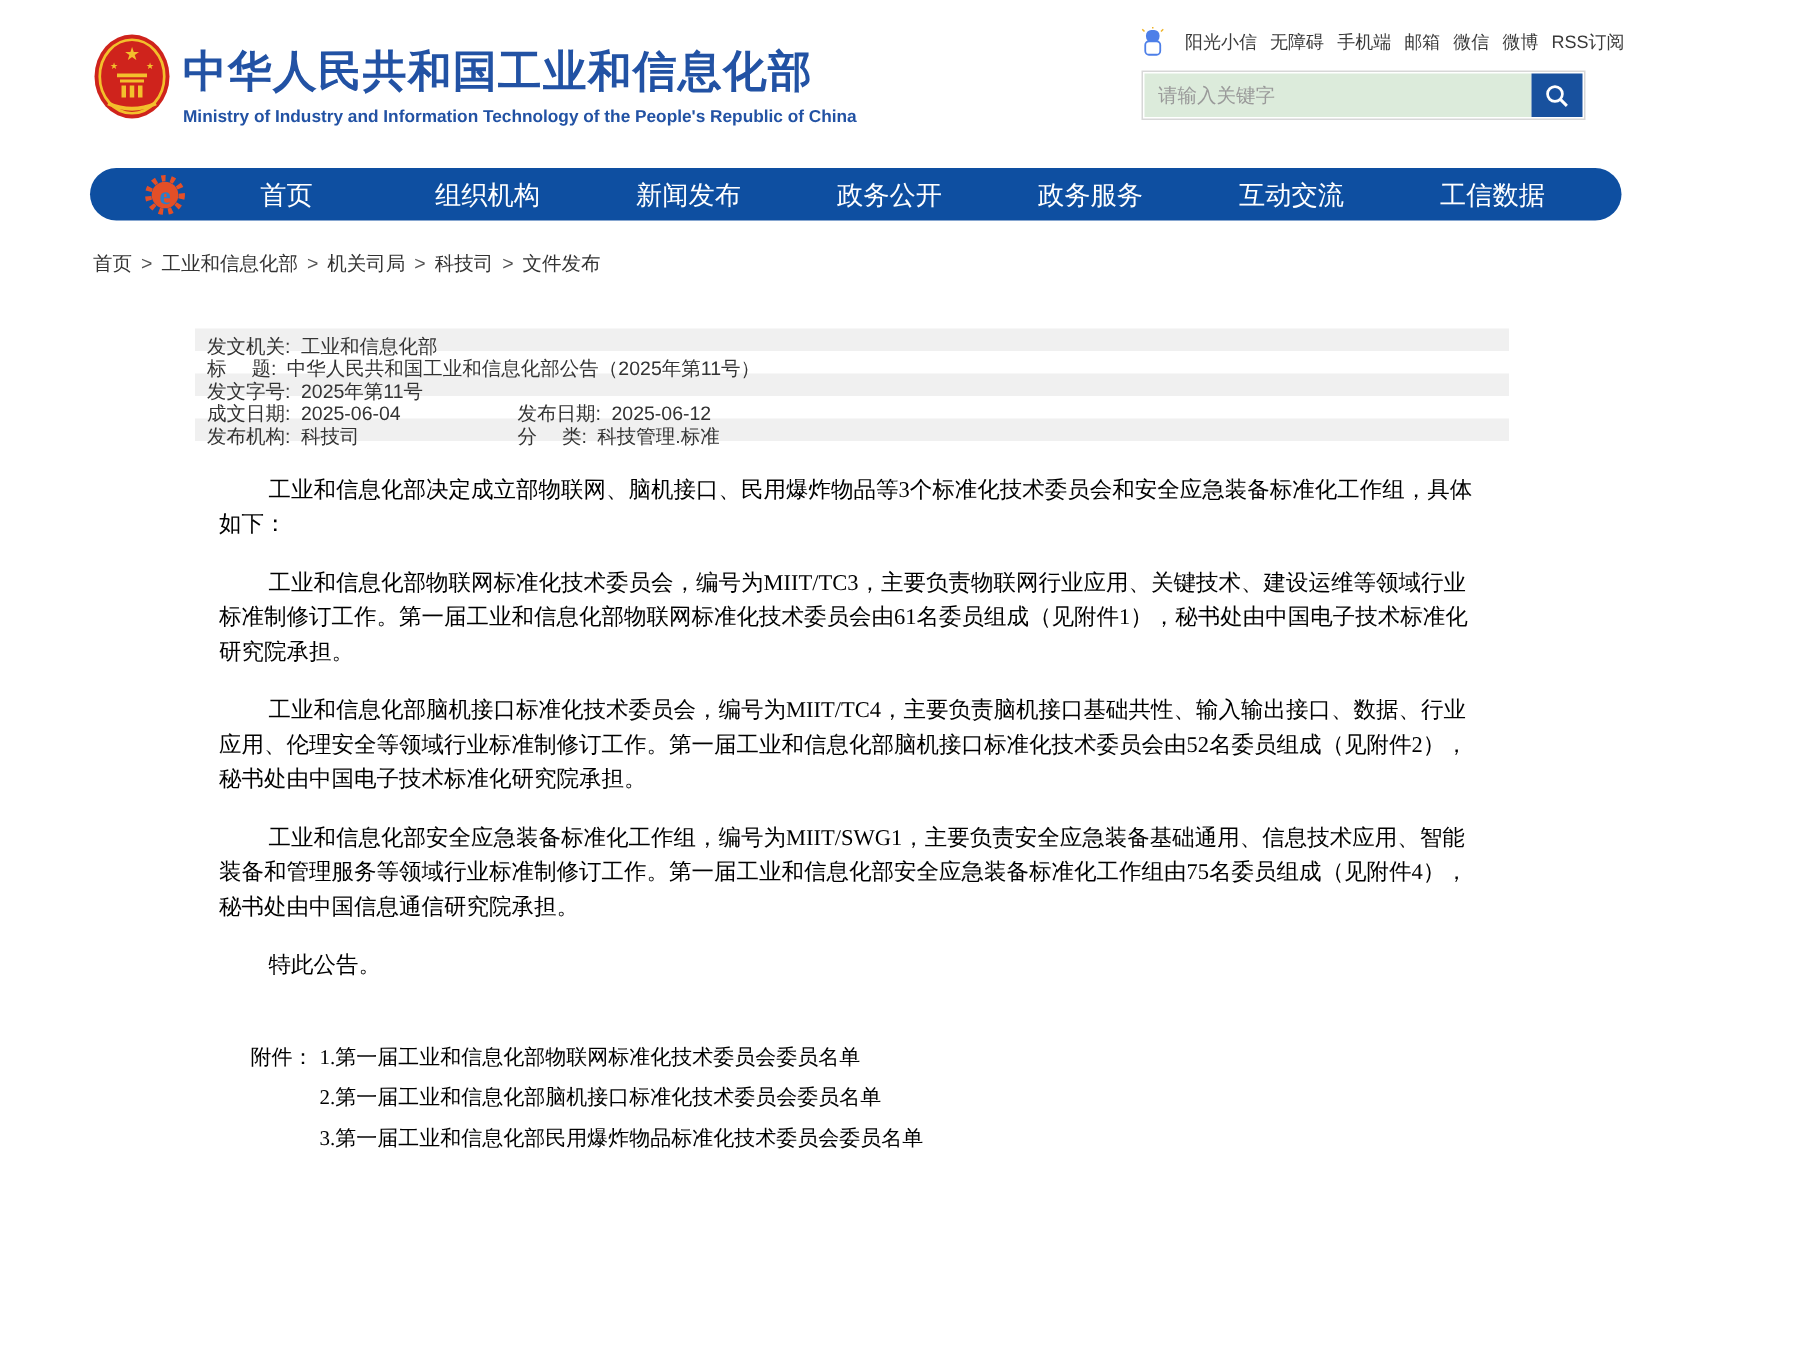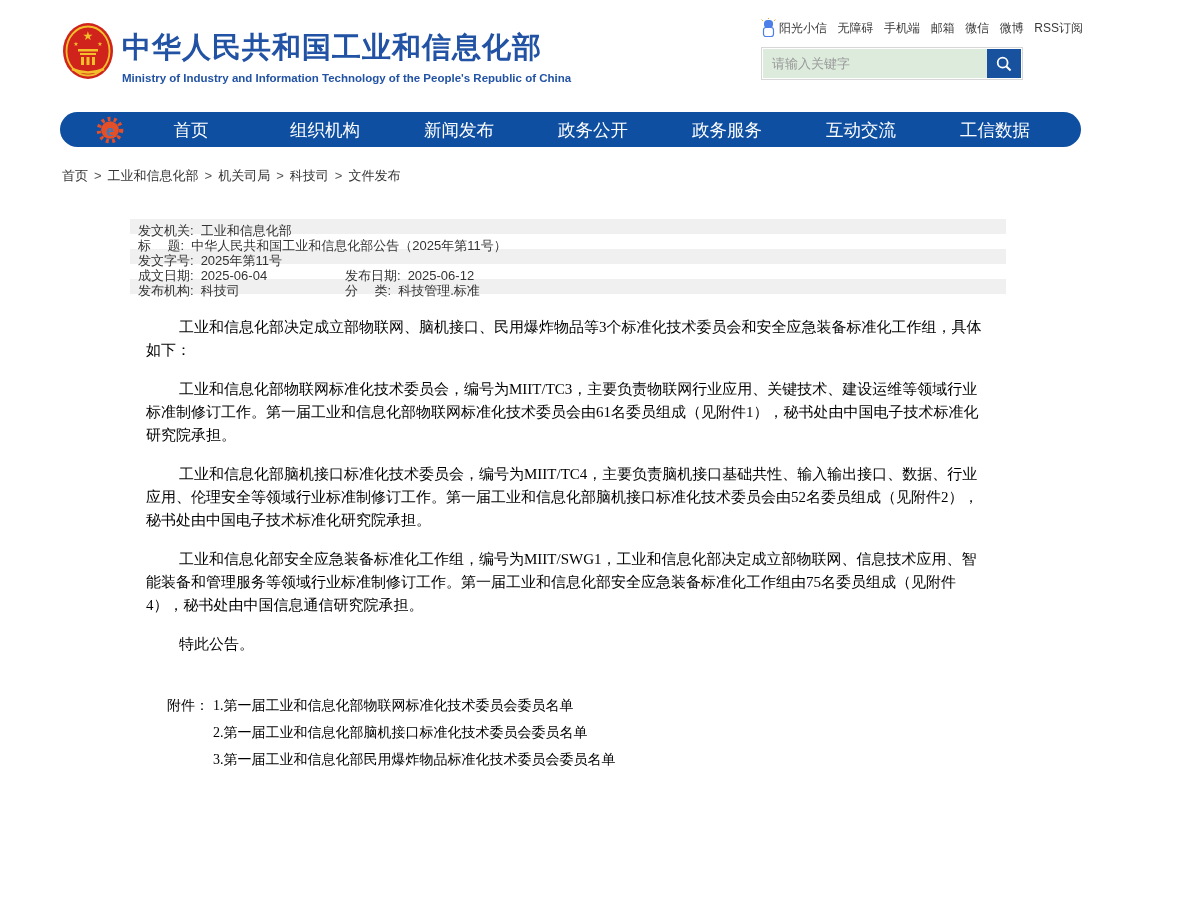--- a/index.html
+++ b/index.html
@@ -12,24 +12,24 @@
 
   
   .site-header { position:relative; height:100px; }
   .brand { position:absolute; left:62px; top:22px; display:flex; align-items:flex-start; gap:8px; }
   .emblem { width:52px; height:58px; flex:0 0 auto; }
   .brand-text { padding-top:6px; }
   .site-title { font-size:29px; font-weight:bold; color:#2252a4; letter-spacing:1px; white-space:nowrap; }
   .site-subtitle { font-size:11.5px; font-weight:700; color:#2252a4; margin-top:4px; white-space:nowrap;text-align:right; }
 
   .top-links { position:absolute; left:761px; top:18px; width:322px; display:flex; align-items:center; justify-content:space-between; font-size:12px; color:#3a3a3a; }
-  .top-links a { display:flex; align-items:center; gap:3px; white-space:nowrap; }
+  .top-links a { display:flex; align-items:center; gap:14px; white-space:nowrap; }
   .mascot { width:15px; height:20px; }
 
-  .search-bar { position:absolute; left:761px; top:47px; width:262px; height:33px; border:1px solid #d7d7d7; background:#fff; display:flex; align-items:stretch; padding:1px; }
+  .search-bar { position:absolute; left:761px; top:47px; width:296px; height:33px; border:1px solid #d7d7d7; background:#fff; display:flex; align-items:stretch; padding:1px; }
   .search-bar input { flex:1; border:none; outline:none; background:#dcebdb; font-size:13px; padding:0 9px; font-family:inherit; color:#555; }
   .search-bar input::placeholder { color:#9a9a9a; }
   .search-btn { width:34px; border:none; background:#18519e; display:flex; align-items:center; justify-content:center; cursor:pointer; }
 
   
   .main-nav { margin:12px 0 0 60px; width:1021px; height:35px; background:#0e4fa1; border-radius:18px; display:flex; align-items:center; }
   .nav-logo { margin-left:36px; width:28px; height:28px; flex:0 0 auto; }
   .nav-item { width:134px; text-align:center; font-size:17.5px; color:#ffffff; white-space:nowrap; }
 
   
@@ -146,21 +146,21 @@
       <div class="meta-cell c1"><span class="meta-label">发布机构:</span><span class="meta-value">科技司</span></div>
       <div class="meta-cell"><span class="meta-label">分　 类:</span><span class="meta-value">科技管理.标准</span></div>
     </div>
   </div>
 
 
   <div class="doc-body">
     <p><span>工业和信息化部决定成立部物联网、脑机接口、民用爆炸物品等3个标准化技术委员会和安全应急装备标准化工作组，具体如下：</span></p>
     <p><span class="u">工业和信息化部物联网标准化技术委员会</span><span>，编号为MIIT/TC3，主要负责物联网行业应用、关键技术、建设运维等领域行业标准制修订工作。</span><span class="u">第一届工业和信息化部物联网标准化技术委员会由61名委员组成（见附件1）</span><span>，秘书处由中国电子技术标准化研究院承担。</span></p>
     <p><span>工业和信息化部脑机接口标准化技术委员会，编号为MIIT/TC4，主要负责脑机接口基础共性、输入输出接口、数据、行业应用、伦理安全等领域行业标准制修订工作。</span><span class="u">第一届工业和信息化部脑机接口标准化技术委员会由52名委员组成（见附件2）</span><span>，秘书处由中国电子技术标准化研究院承担。</span></p>
-    <p><span>工业和信息化部安全应急装备标准化工作组，编号为MIIT/SWG1，工业和信息化部决定成立部物联网、信息技术应用、智能装备和管理服务等领域行业标准制修订工作。</span><span class="u">第一届工业和信息化部安全应急装备标准化工作组由75名委员组成（见附件4）</span><span>，秘书处由中国信息通信研究院承担。</span></p>
+    <p><span>工业和信息化部安全应急装备标准化工作组，编号为MIIT/SWG1，主要负责安全应急装备基础通用、信息技术应用、智能装备和管理服务等领域行业标准制修订工作。</span><span class="u">第一届工业和信息化部安全应急装备标准化工作组由75名委员组成（见附件4）</span><span>，秘书处由中国信息通信研究院承担。</span></p>
     <p><span>特此公告。</span></p>
   </div>
 
   <div class="attach">
     <span class="attach-label">附件：</span>
     <div class="attach-list">
       <a class="attach-item">1.第一届工业和信息化部物联网标准化技术委员会委员名单</a>
       <a class="attach-item">2.第一届工业和信息化部脑机接口标准化技术委员会委员名单</a>
       <a class="attach-item">3.第一届工业和信息化部民用爆炸物品标准化技术委员会委员名单</a>
 

